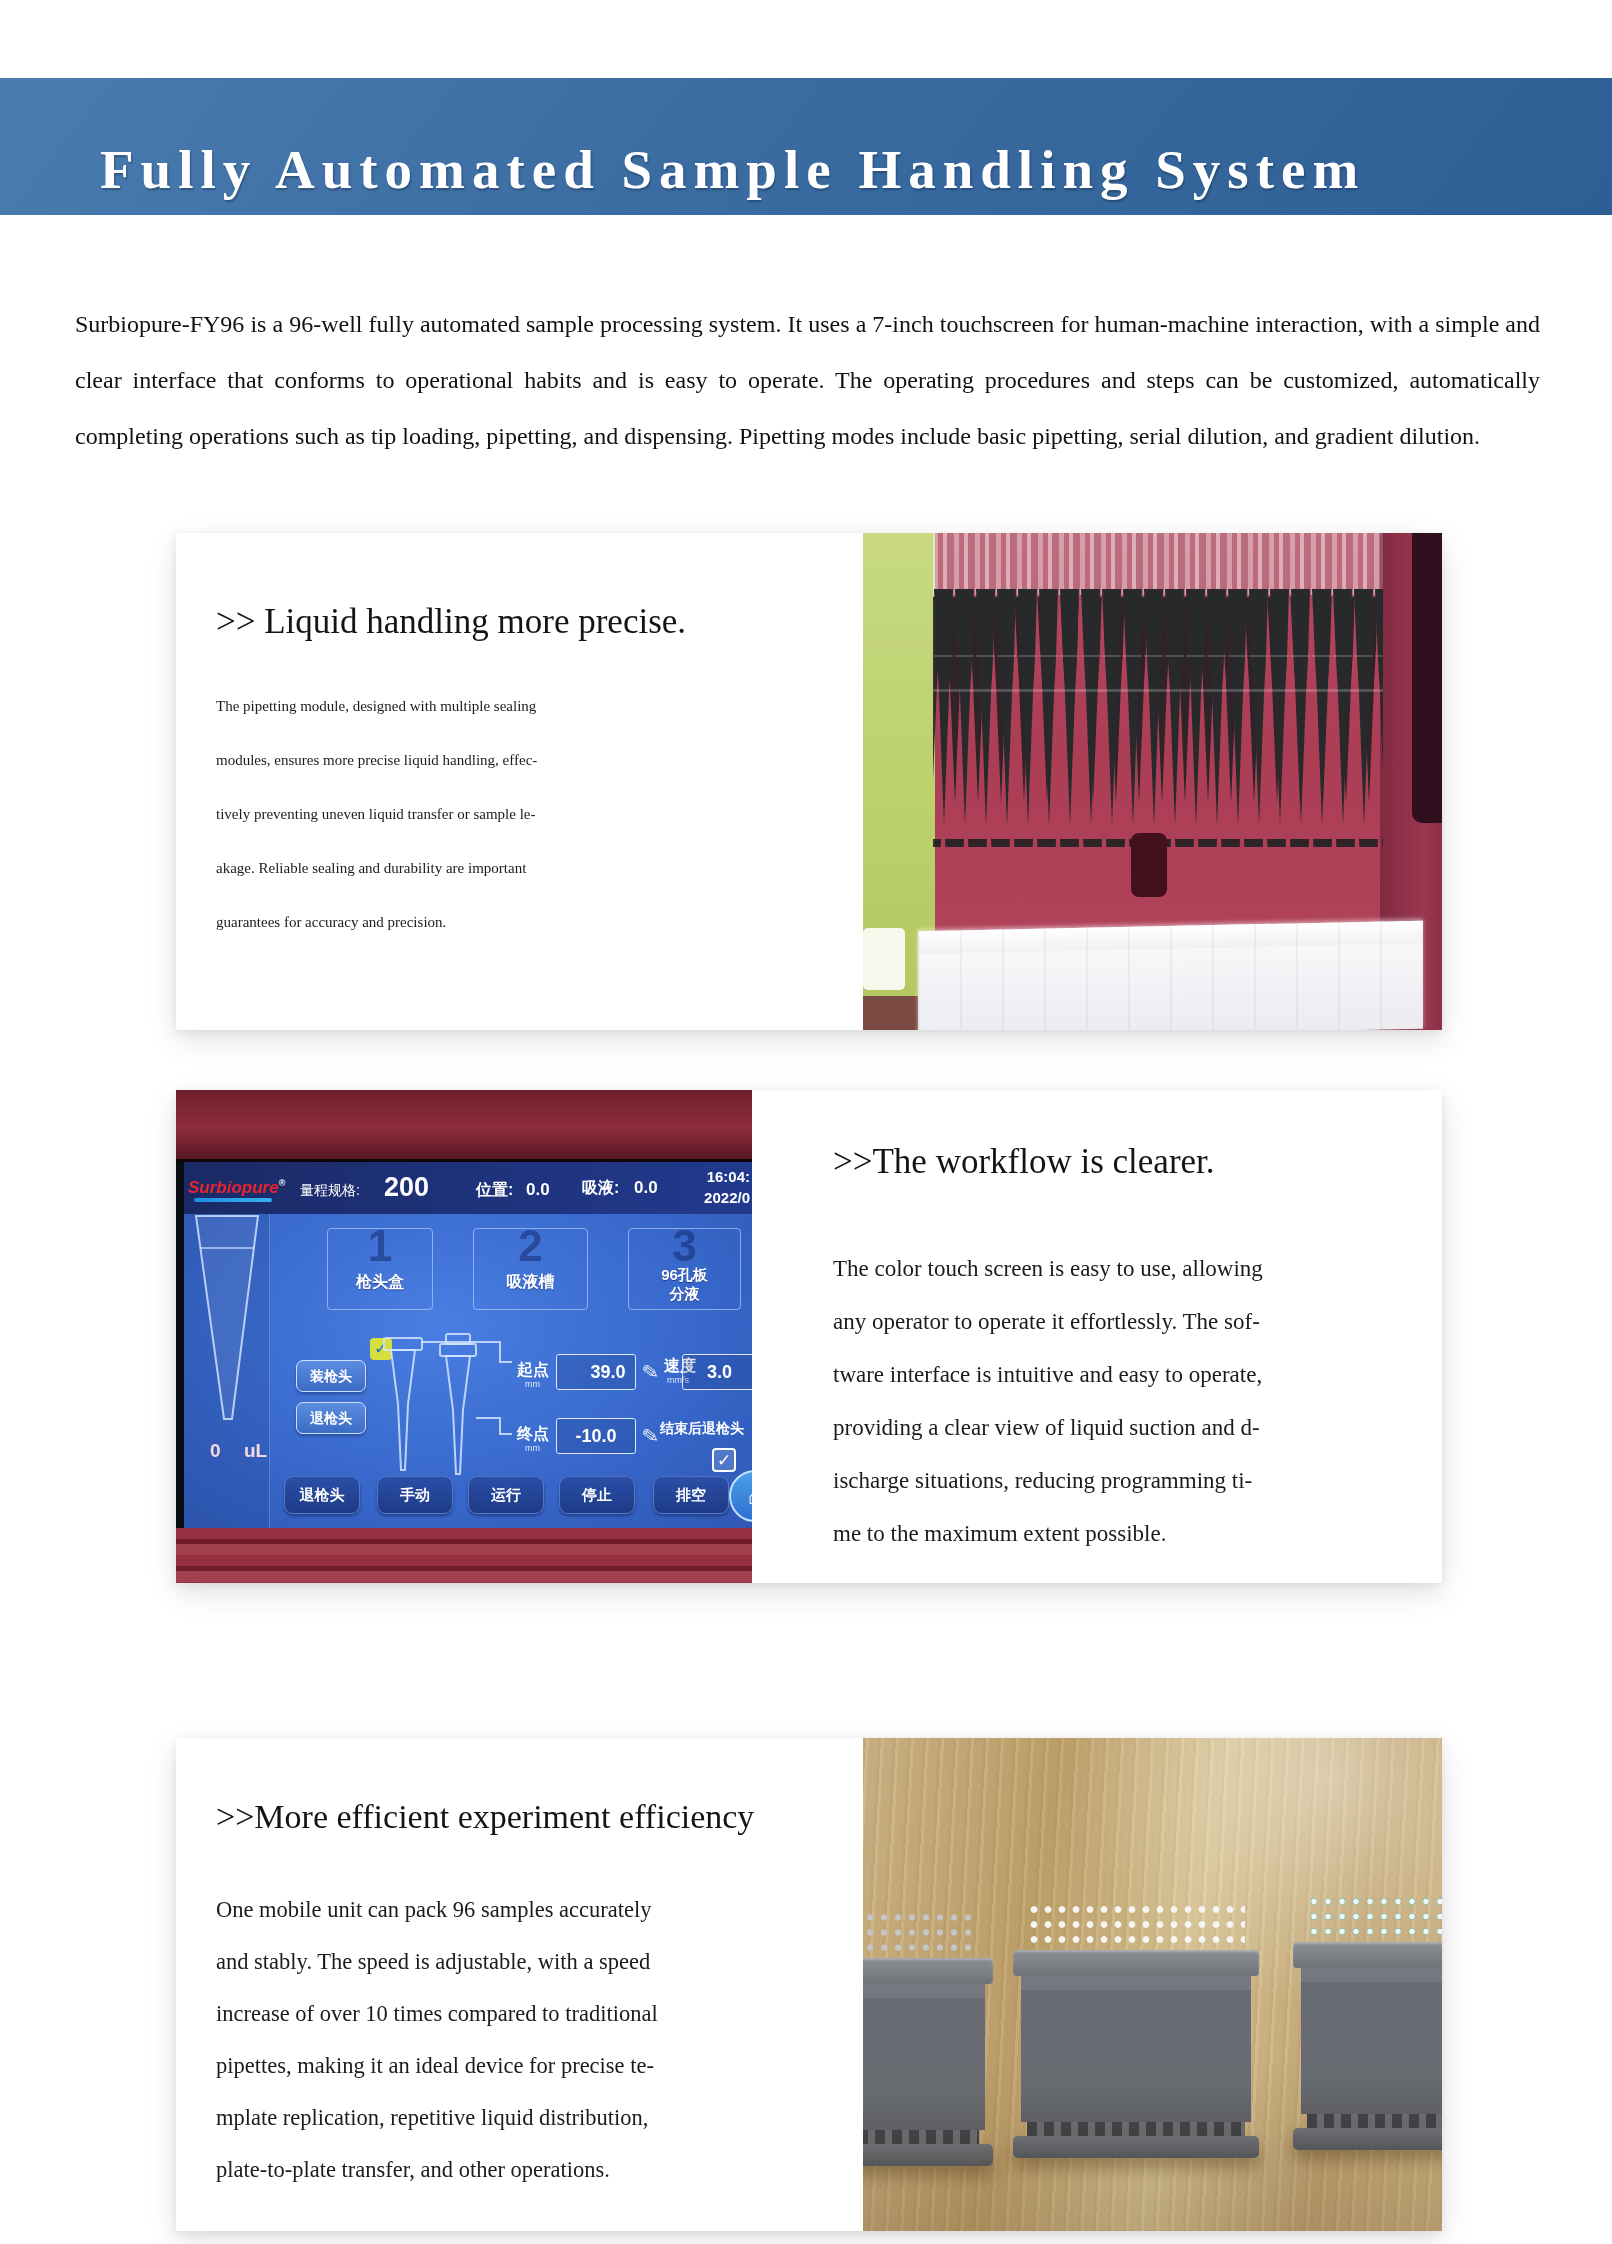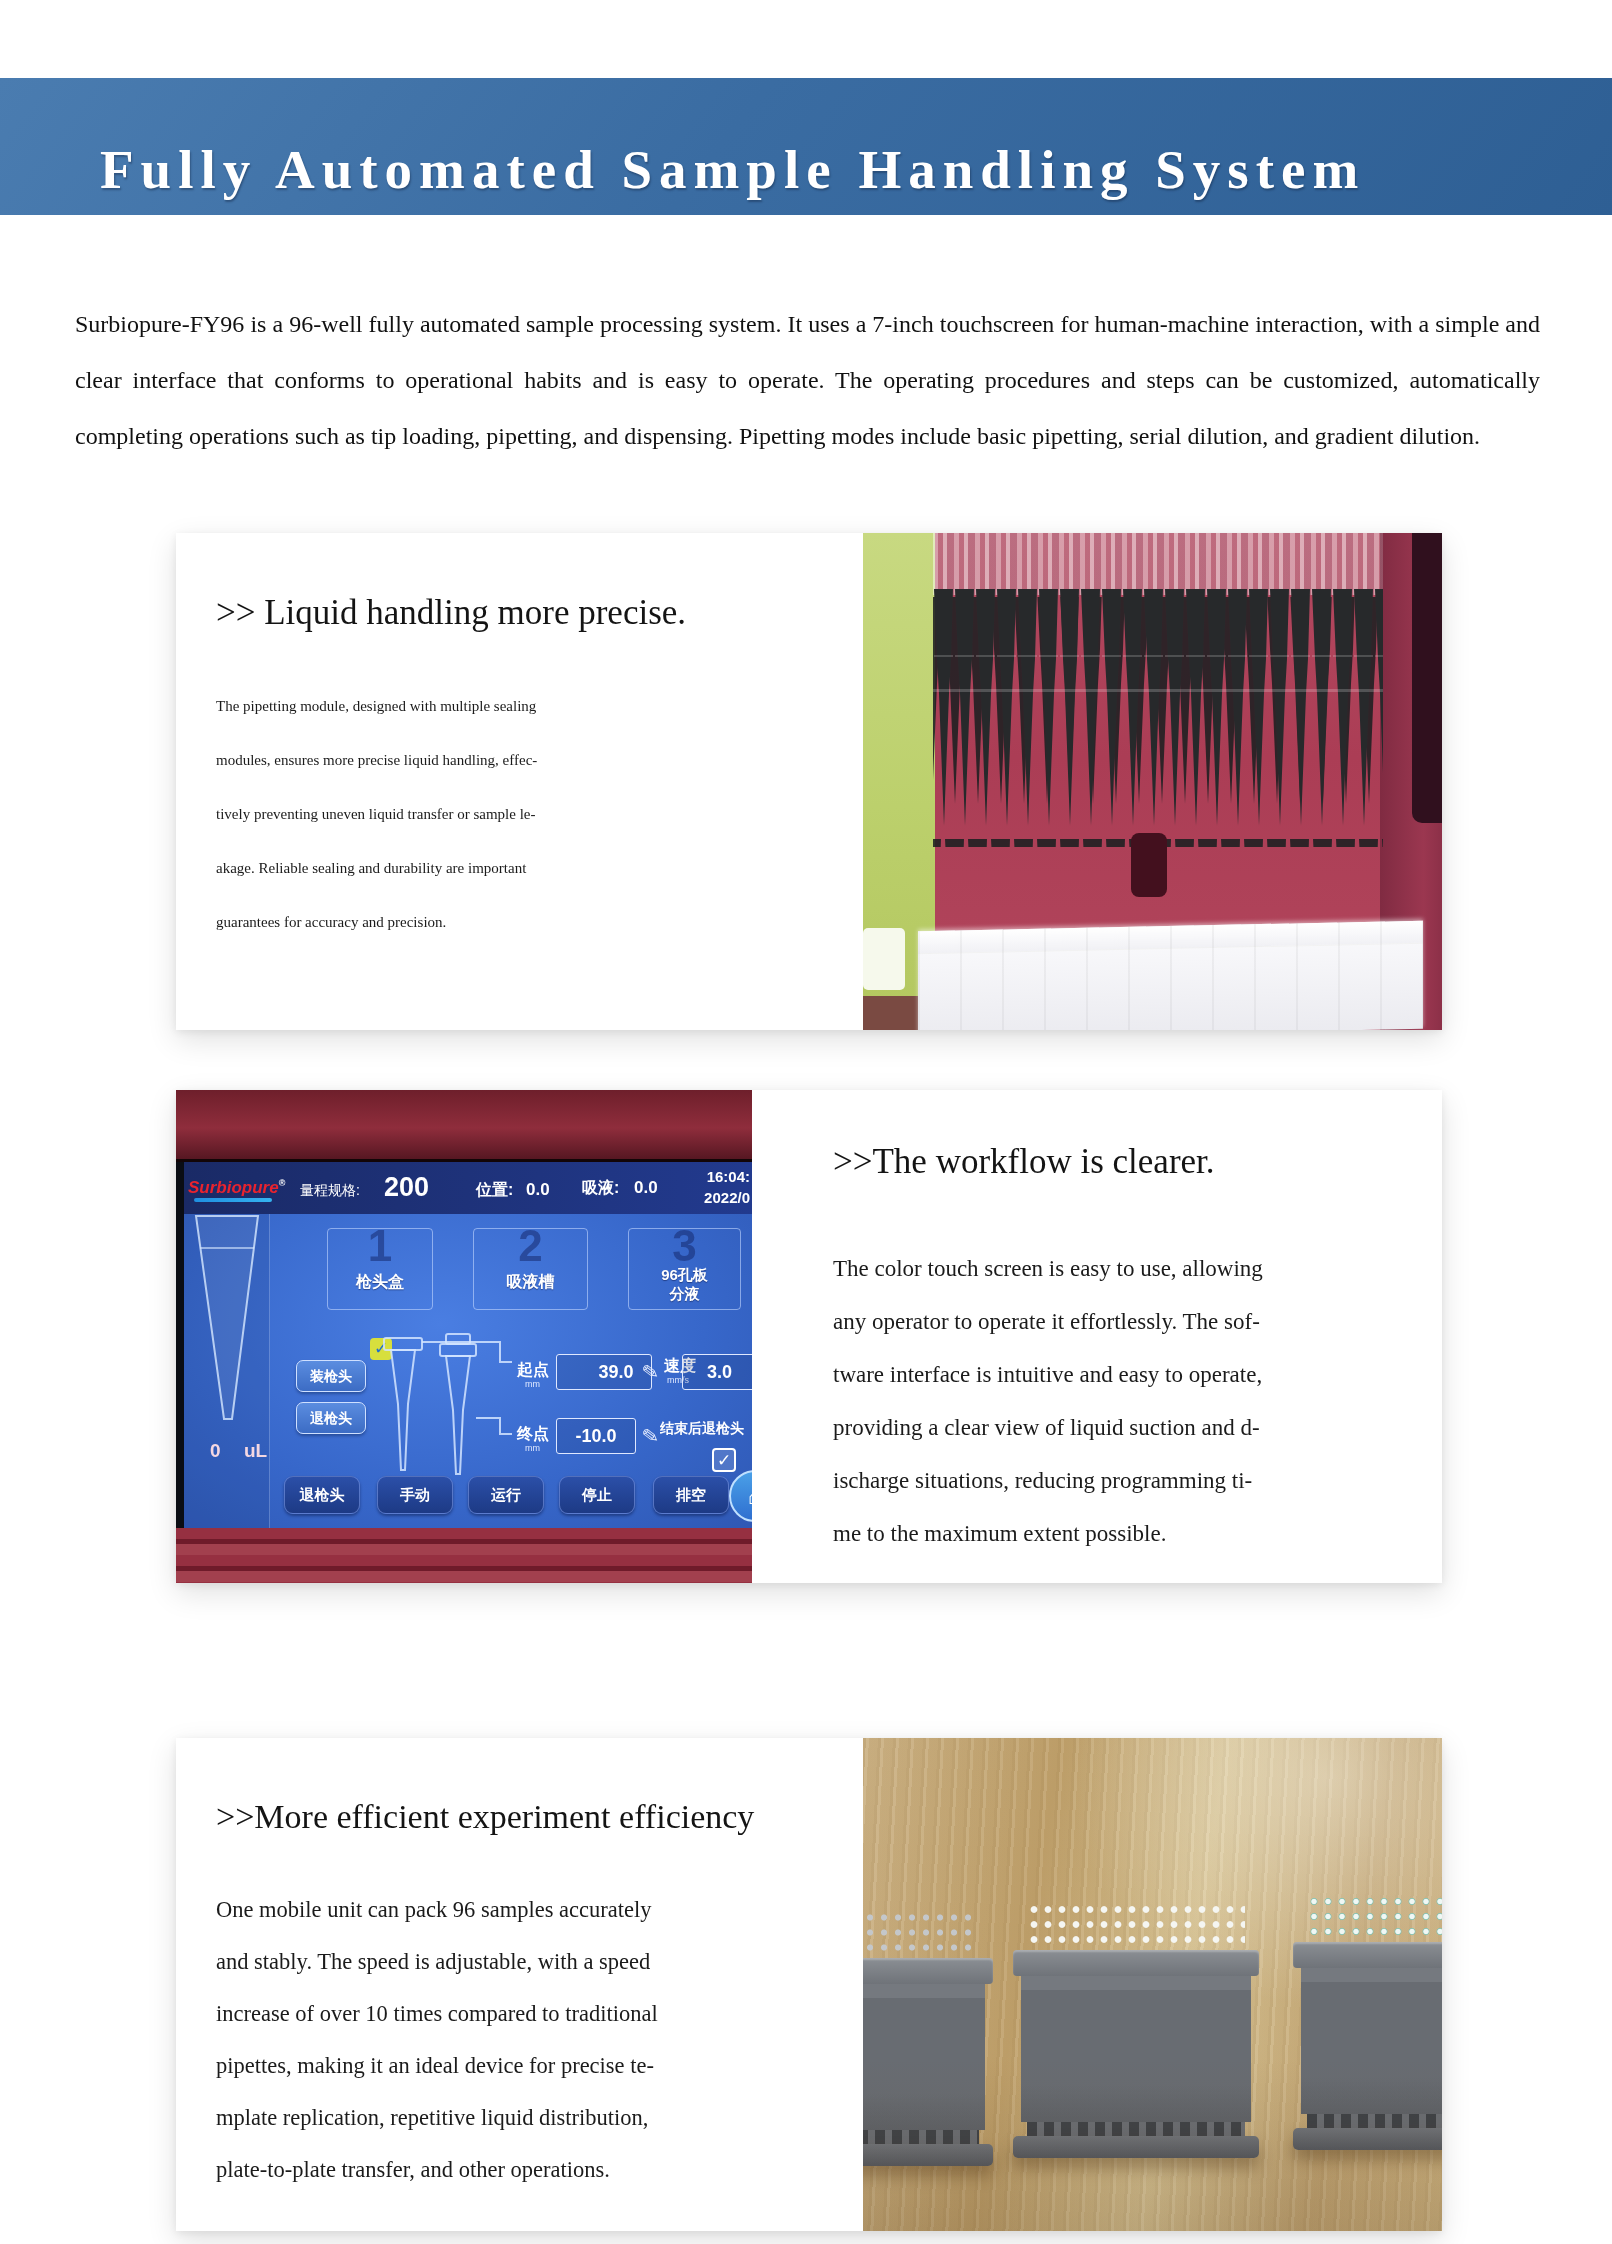--- a/index.html
+++ b/index.html
@@ -33,21 +33,21 @@
     position:absolute; left:176px; width:1266px; background:#ffffff;
     box-shadow:0 10px 28px rgba(0,0,0,.12), 0 2px 8px rgba(0,0,0,.07);
   }
   .card1 { top:533px;  height:497px; }
   .card2 { top:1090px; height:493px; }
   .card3 { top:1738px; height:493px; }
 
   .sec-heading { position:absolute; font-size:35px; color:#141414; white-space:nowrap; }
   .sec-body    { position:absolute; font-size:23px; line-height:54px; color:#1b1b1b; white-space:pre-line; }
 
-  .card1 .sec-heading { left:40px; top:60px; }
+  .card1 .sec-heading { left:40px; top:69px; }
   .card1 .sec-body    { left:40px; top:146px; width:640px; font-size:15px; line-height:54px; }
 
   .card2 .sec-heading { left:657px; top:52px; }
   .card2 .sec-body    { left:657px; top:152px; width:600px; line-height:53px; }
 
   .card3 .sec-heading { left:40px; top:60px; font-size:34px; }
   .card3 .sec-body    { left:40px; top:146px; width:640px; font-size:22.5px; line-height:52px; }
 
   .photo { position:absolute; top:0; overflow:hidden; }
 
@@ -258,21 +258,21 @@
           <rect x="58" y="14" width="36" height="12" rx="2"></rect>
           <rect x="64" y="4" width="24" height="10" rx="2"></rect>
           <polygon points="64,26 88,26 81,80 78,144 74,144 71,80"></polygon>
           <polyline points="40,12 118,12 118,32 130,32"></polyline>
           <polyline points="94,88 118,88 118,104 130,104"></polyline>
         </g>
       </svg>
 
       <div class="p2-flabel" style="left:333px; top:146px;">起点</div>
       <div class="p2-funit" style="left:341px; top:165px;">mm</div>
-      <div class="p2-input" style="left:372px; top:140px; width:96px;padding-left:24px;">39.0</div>
+      <div class="p2-input" style="left:372px; top:140px; width:80px;padding-left:24px;">39.0</div>
       <div class="p2-pencil" style="left:458px; top:146px;">✎</div>
       <div class="p2-flabel" style="left:480px; top:142px;">速度</div>
       <div class="p2-funit" style="left:483px; top:161px;">mm/s</div>
       <div class="p2-input" style="left:498px; top:140px; width:75px;">3.0</div>
 
       <div class="p2-flabel" style="left:333px; top:210px;">终点</div>
       <div class="p2-funit" style="left:341px; top:229px;">mm</div>
       <div class="p2-input" style="left:372px; top:204px; width:80px;">-10.0</div>
       <div class="p2-pencil" style="left:458px; top:210px;">✎</div>
       <div class="p2-eject-label">结束后退枪头</div>

